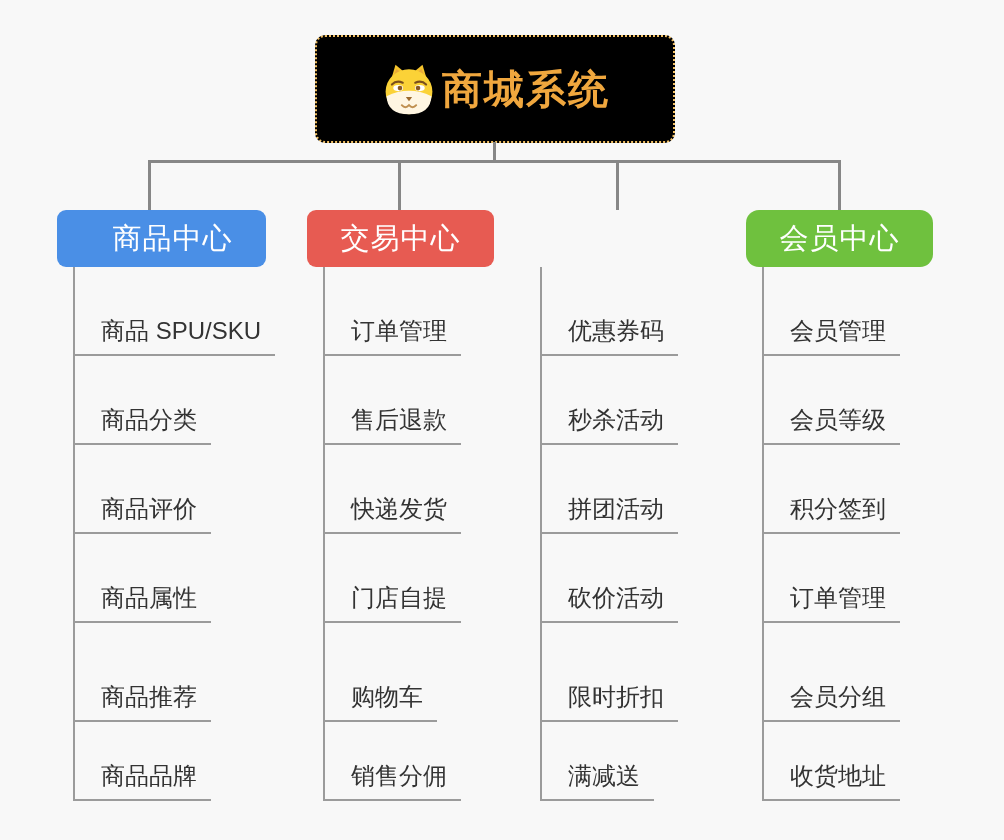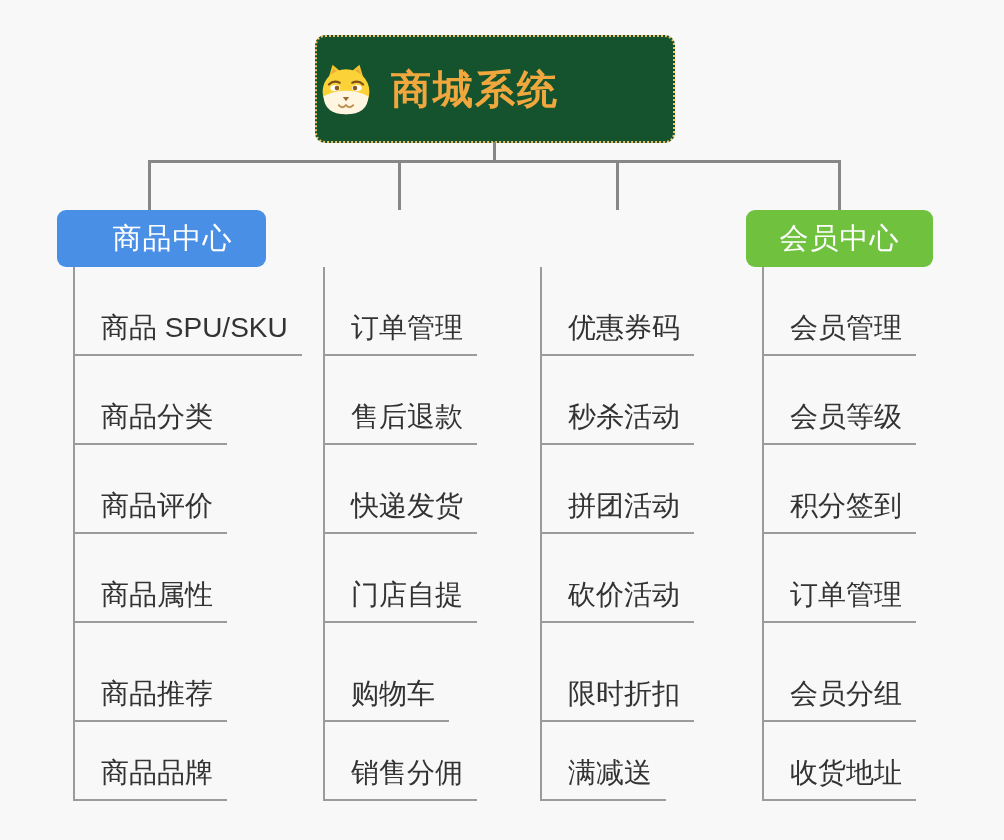--- a/index.html
+++ b/index.html
@@ -14,26 +14,27 @@
     background:#f8f8f8;
     overflow:hidden;
   }
 
   
   .root-node{
     position:absolute;
     left:315px; top:35px;
     width:360px; height:108px;
     box-sizing:border-box;
-    background:#14532d;
+    background:#000000;
     border:2px dotted #f2c063;
     border-radius:10px;
     display:flex;
     align-items:center;
-    gap:16px;
+    justify-content:center;
+    gap:4px;
   }
   .root-label{
     color:#f0a73e;
     font-size:40px;
     font-weight:600;
     letter-spacing:2px;
     white-space:nowrap;
   }
   .root-icon{width:58px;height:54px;flex:0 0 auto;}
 
@@ -79,21 +80,21 @@
   .branch-column.c2{left:540px;}
   .branch-column.c3{left:762px;}
 
   .leaf-item{
     position:absolute;
     left:-2px;
     transform:translateY(-100%);
     width:max-content;
     padding:0 14px 7px 28px;
     border-bottom:2px solid #9b9b9b;
-    font-size:28px;
+    font-size:24px;
     color:#333333;
     white-space:nowrap;
     cursor:default;
   }
   .leaf-item:nth-of-type(1){top:89px;}
   .leaf-item:nth-of-type(2){top:178px;}
   .leaf-item:nth-of-type(3){top:267px;}
   .leaf-item:nth-of-type(4){top:356px;}
   .leaf-item:nth-of-type(5){top:446px;margin-top:9px;}
   .leaf-item:nth-of-type(6){top:534px;}
@@ -124,21 +125,22 @@
   </div>
 
   <div class="line root-stub"></div>
   <div class="line h-bar"></div>
   <div class="line stub s0"></div>
   <div class="line stub s1"></div>
   <div class="line stub s2"></div>
   <div class="line stub s3"></div>
 
   <div class="branch-header b0" style="background: rgb(74, 143, 230);">商品中心</div>
-  <div class="branch-header b3" style="background: rgb(111, 193, 62);">会员中心</div>
+  <div class="branch-header b1" style="background: rgb(231, 91, 82);">交易中心</div>
+  <div class="branch-header b3" style="background: rgb(111, 193, 62); border-radius: 13px;">会员中心</div>
 
   <div class="branch-column c0">
     <div class="leaf-item">商品 SPU/SKU</div>
     <div class="leaf-item">商品分类</div>
     <div class="leaf-item">商品评价</div>
     <div class="leaf-item">商品属性</div>
     <div class="leaf-item">商品推荐</div>
     <div class="leaf-item">商品品牌</div>
   </div>
 

